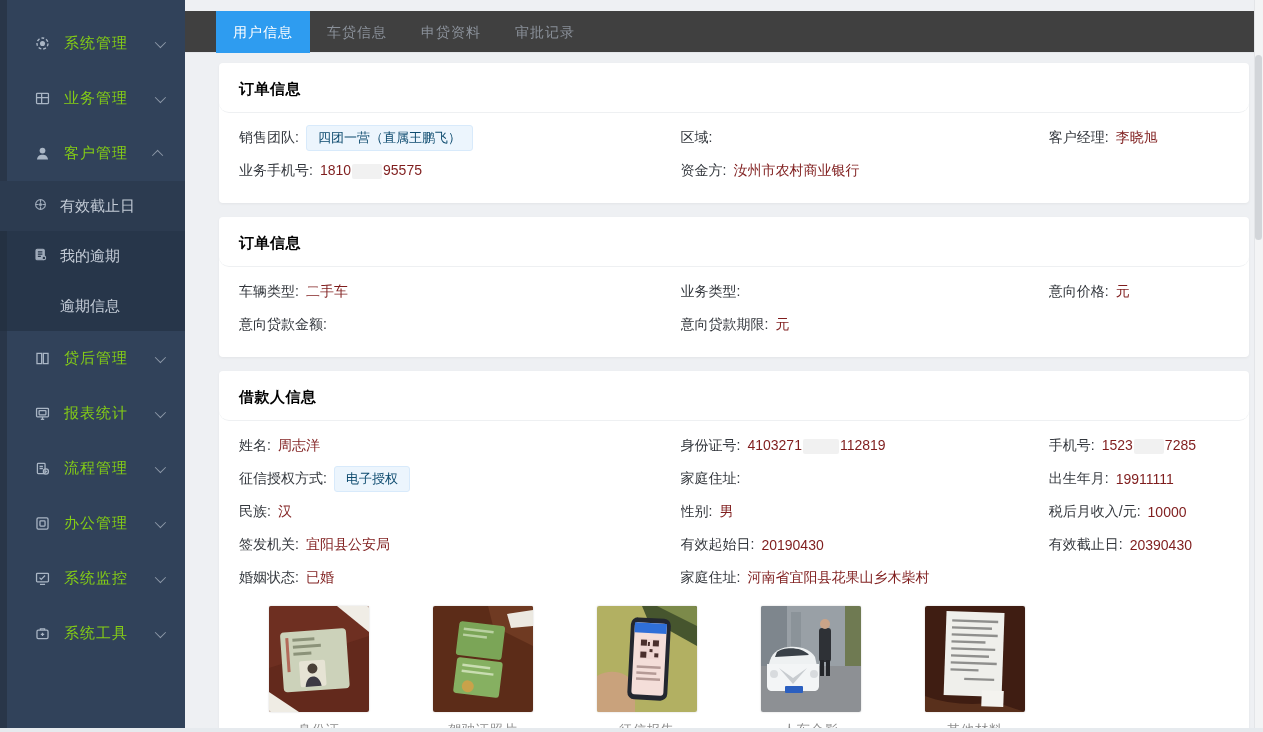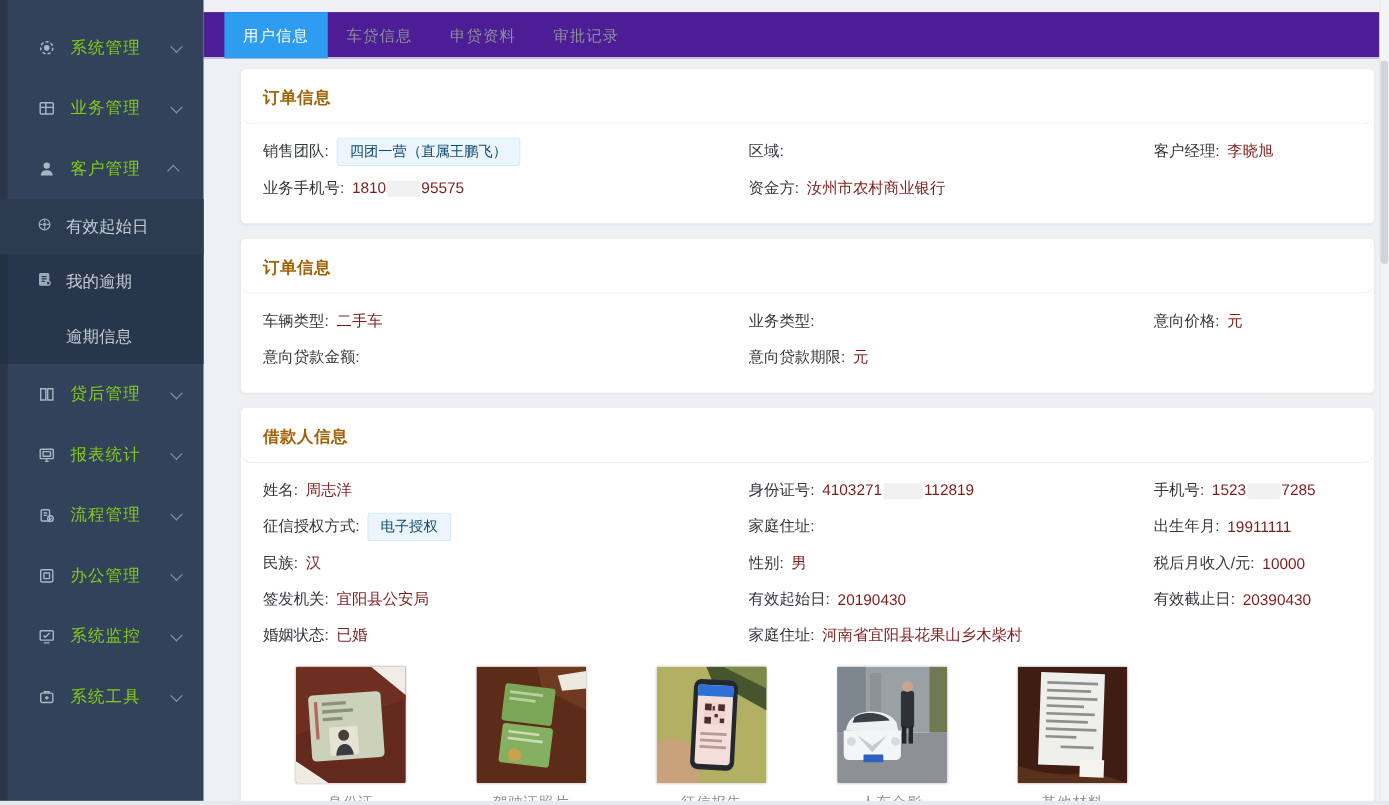--- a/index.html
+++ b/index.html
@@ -18,27 +18,27 @@
   .submenu { background:#27364a; }
   .submenu .sub-item { position:relative; height:50px; display:flex; align-items:center; padding-left:60px; font-size:15px; color:#c3cbd6; cursor:pointer; }
   .submenu .sub-item:first-child { background:#2c3b50; }
   .submenu .sub-item .sicon { position:absolute; left:33px; top:50%; transform:translateY(-50%); color:#9fabba; }
   .submenu .sub-item .sicon svg { width:15px; height:15px; }
   .nav-group-top { padding-top:16px; }
   .bottom-strip { position:absolute; left:0; bottom:0; width:1263px; height:4px; background:#e6eaee; z-index:9; }
 
   
   .content { position:absolute; left:185px; top:0; width:1078px; height:732px; }
-  .tabbar { margin-top:11px; height:42px; background:#4c1d95; border-bottom:1px solid #e4e6ea; display:flex; padding-left:19px; }
+  .tabbar { margin-top:11px; height:42px; background:#404040; border-bottom:1px solid #e4e6ea; display:flex; padding-left:31px; }
   .tab { width:94px; height:42px; line-height:42px; text-align:center; font-size:14px; color:#8a9099; cursor:pointer; letter-spacing:1px; }
   .tab.active { background:#2e9cf0; color:#ffffff; }
 
   .scrollwrap { padding:10px 14px 0 34px; }
   .card { background:#ffffff; border-radius:4px; box-shadow:0 1px 3px rgba(0,0,0,.05); margin-bottom:14px; }
-  .card-title { padding:17px 20px 13px; font-size:15px; font-weight:bold; color:#a16207; border-bottom:1px solid #eef0f2; letter-spacing:.5px;border-radius:10px; }
+  .card-title { padding:17px 20px 13px; font-size:15px; font-weight:bold; color:#000000; border-bottom:1px solid #eef0f2; letter-spacing:.5px;border-radius:10px; }
   .card-body { padding:8px 20px 16px; }
   .frow { display:grid; grid-template-columns:44.6% 37.2% 18.2%; align-items:center; min-height:33px; }
   .field { display:flex; align-items:center; white-space:nowrap; overflow:hidden; }
   .flabel { font-size:14px; font-weight:normal; color:#33373d; }
   .fvalue { font-size:14px; color:#7f1d1d; margin-left:7px;text-align:right; }
   .tag { display:inline-block; margin-left:7px; background:#ecf5fd; border:1px solid #d8eafb; color:#0c4a6e; font-size:13px; padding:3px 11px; border-radius:3px; }
   .redact { display:inline-block; width:36px; height:15px; margin:0 1px; background:#f1f1f1; border-radius:2px; box-shadow:0 0 3px #fff; vertical-align:middle; }
   .redact.sm { width:30px; }
 
   
@@ -90,21 +90,21 @@
 
     <div class="submenu">
       <div class="sub-item">
         <span class="sicon">
           <svg viewBox="0 0 20 20" fill="none" stroke="#9fabba" stroke-width="1.5">
               <circle cx="10" cy="10" r="6.5"></circle>
               <circle cx="10" cy="10" r="2" fill="#9fabba" stroke="none"></circle>
               <path d="M10 3.5v4M10 12.5v4M3.5 10h4M12.5 10h4"></path>
             </svg>
         </span>
-        <span>有效起始日</span>
+        <span>有效截止日</span>
       </div>
       <div class="sub-item">
         <span class="sicon">
           <svg viewBox="0 0 20 20" fill="none" stroke="#9fabba" stroke-width="1.5">
               <rect x="4" y="3" width="11" height="14" rx="1.5" fill="#9fabba"></rect>
               <path d="M6.5 6.5h6M6.5 9.5h6M6.5 12.5h4" stroke="#27364a"></path>
               <circle cx="14.5" cy="14.5" r="2.4" fill="#27364a" stroke="#9fabba"></circle>
             </svg>
         </span>
         <span>我的逾期</span>

